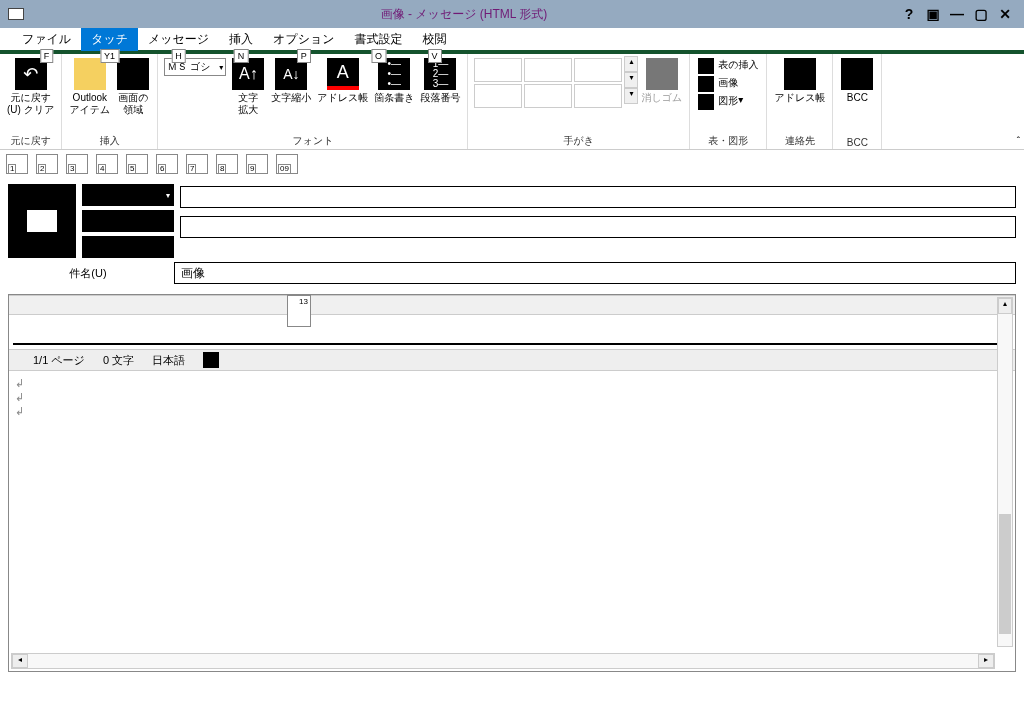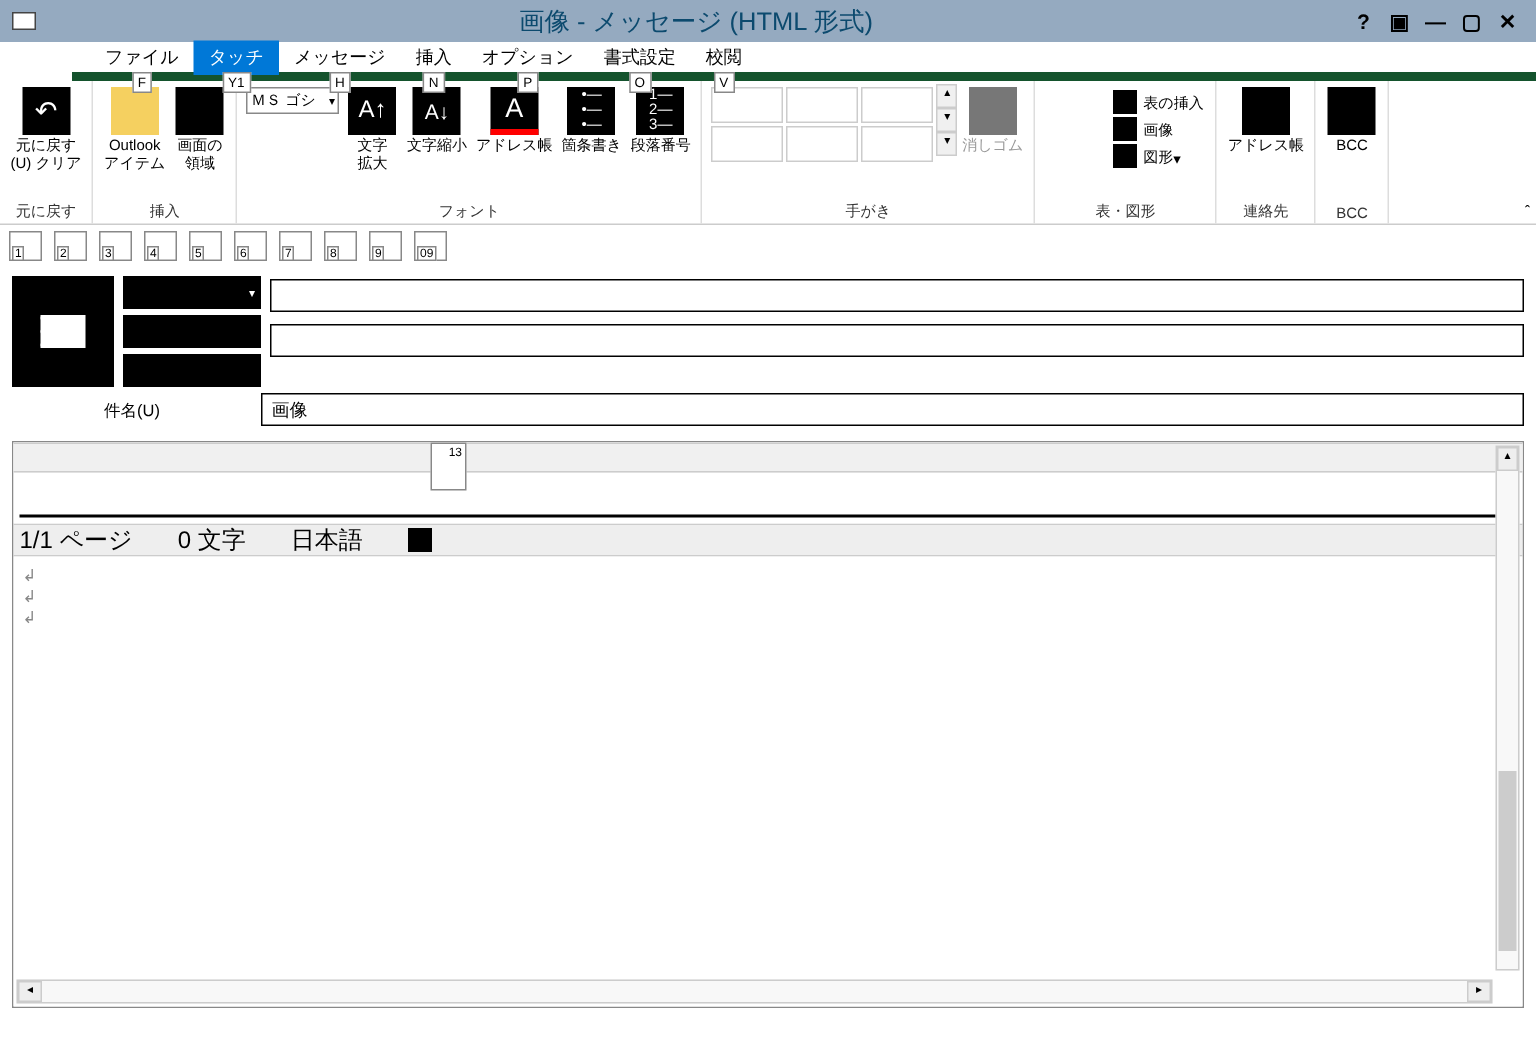--- a/index.html
+++ b/index.html
@@ -1,39 +1,39 @@
 <!DOCTYPE html>
 <html><head>
 <meta charset="utf-8">
 <style>
 * { margin: 0; padding: 0; box-sizing: border-box; font-family: "Meiryo UI", "MS Gothic", sans-serif; }
 body { width: 1024px; height: 706px; background: #fff; overflow: hidden; }
 .titlebar { height: 28px; background: #95aac0; display: flex; align-items: center; padding: 0 8px; position: relative; }
 .titlebar .app-icon { width: 16px; height: 12px; background: #fff; border: 1px solid #444; margin-right: 8px; }
-.titlebar .title { flex: 1; text-align: center; font-size: 17px; color: #0c4a6e; }
+.titlebar .title { flex: 1; text-align: center; font-size: 12px; color: #701a75; }
 .titlebar .ctrl { width: 22px; height: 20px; display: inline-flex; align-items: center; justify-content: center; font-size: 14px; font-weight: bold; color: #000; margin-left: 2px; cursor: pointer; }
-.tabs-row { height: 26px; background: #fff; display: flex; align-items: center; border-bottom: 6px solid #14532d; font-size: 12px; padding-left: 12px; margin-left: 48px; }
+.tabs-row { height: 26px; background: #fff; display: flex; align-items: center; border-bottom: 4px solid #14532d; font-size: 12px; padding-left: 12px; }
 .tab { padding: 3px 10px; position: relative; cursor: pointer; }
 .tab.active { background: #0078d7; color: #fff; }
 .keytip { position: absolute; bottom: -12px; left: 50%; transform: translateX(-50%); background: #fff; border: 1px solid #888; font-size: 9px; padding: 0 3px; color: #000; line-height: 12px; z-index: 5; }
 .ribbon { height: 96px; background: #fff; border-bottom: 1px solid #ccc; display: flex; font-size: 10px; position: relative; }
 .rgroup { display: flex; flex-direction: column; align-items: center; border-right: 1px solid #ddd; padding: 2px 4px 0 4px; height: 100%; }
 .rgroup .body { display: flex; flex: 1; align-items: flex-start; }
 .rgroup .glabel { font-size: 10px; color: #333; padding: 1px 0; width: 100%; text-align: center; }
 .rbtn { display: flex; flex-direction: column; align-items: center; justify-content: flex-start; padding: 2px 3px; min-width: 40px; cursor: pointer; }
 .rbtn .icon { width: 32px; height: 32px; background: #000; margin-bottom: 2px; display: flex; align-items: center; justify-content: center; }
 .rbtn .lbl { font-size: 10px; line-height: 12px; text-align: center; white-space: pre; }
 .rbtn.greyed .lbl { color: #999; text-align: center; }
 .font-box { width: 62px; height: 18px; border: 1px solid #888; font-size: 10px; padding: 0 2px; background: #fff; display: flex; align-items: center; margin: 2px 2px 0 2px; }
 .font-box .dd { margin-left: auto; font-size: 8px; }
 .handw-grid { display: grid; grid-template-columns: repeat(3, 48px); grid-template-rows: repeat(2, 24px); gap: 2px; margin: 2px; }
 .handw-grid > div { background: #fff; border: 1px solid #ccc; }
 .handw-scroll { width: 14px; display: flex; flex-direction: column; }
 .handw-scroll > div { height: 16px; border: 1px solid #ccc; background: #f0f0f0; font-size: 8px; text-align: center; cursor: pointer; }
-.small-row { display: flex; align-items: flex-end; height: 18px; font-size: 10px; cursor: pointer; margin-left: 44px; }
+.small-row { display: flex; align-items: flex-start; height: 18px; font-size: 10px; cursor: pointer; }
 .small-row .si { width: 16px; height: 16px; background: #000; margin-right: 4px; }
 .expand { position: absolute; right: 4px; bottom: 2px; font-size: 10px; cursor: pointer; }
 .qat { height: 28px; background: #fff; display: flex; align-items: center; padding-left: 6px; gap: 8px; }
 .qat .qitem { width: 22px; height: 20px; border: 1px solid #888; display: flex; align-items: center; justify-content: center; font-size: 9px; cursor: pointer; background: #fff; position: relative; }
 .qat .qitem .num { position: absolute; bottom: -1px; left: 1px; background: #fff; border: 1px solid #888; font-size: 8px; padding: 0 1px; line-height: 8px; }
 .header-area { display: flex; padding: 6px 8px 0 8px; gap: 6px; }
 .thumb { width: 68px; height: 74px; background: #000; display: flex; align-items: center; justify-content: center; }
 .thumb .inner { width: 30px; height: 22px; background: #fff; border-left: 4px dotted #fff; }
 .addr-btns { display: flex; flex-direction: column; gap: 4px; width: 92px; }
 .addr-btns > div { height: 22px; background: #000; color: #fff; font-size: 10px; display: flex; align-items: center; padding: 0 6px; cursor: pointer; position: relative; }
@@ -41,21 +41,21 @@
 .addr-fields { flex: 1; display: flex; flex-direction: column; gap: 8px; margin-top: 2px; }
 .addr-fields input { height: 22px; border: 1px solid #000; padding: 0 6px; font-size: 12px; width: 100%; }
 .subject-row { display: flex; align-items: center; padding: 4px 8px 6px 8px; gap: 6px; }
 .subject-row .slabel { width: 160px; text-align: center; font-size: 11px; }
 .subject-row input { flex: 1; height: 22px; border: 1px solid #000; padding: 0 6px; font-size: 12px; }
 .editor-wrap { margin: 4px 8px; border: 1px solid #888; height: 378px; position: relative; background: #fff; display: flex; flex-direction: column; }
 .ruler-area { height: 54px; position: relative; background: #fff; }
 .ruler { position: absolute; left: 0; right: 0; top: 0; height: 20px; border-top: 1px solid #ccc; border-bottom: 1px solid #ccc; background: #f0f0f0; }
 .ruler-stub { position: absolute; left: 278px; top: 0; width: 24px; height: 32px; border: 1px solid #888; background: #fff; font-size: 8px; display: flex; align-items: flex-start; justify-content: flex-end; padding: 1px 2px; }
 .ruler-line { position: absolute; left: 4px; right: 4px; top: 48px; height: 2px; background: #000; }
-.statusbar { height: 22px; background: #eee; display: flex; align-items: center; font-size: 16px; padding: 0 4px; gap: 30px; border-top: 1px solid #ccc; border-bottom: 1px solid #ccc; }
+.statusbar { height: 22px; background: #eee; display: flex; align-items: center; font-size: 11px; padding: 0 24px; gap: 18px; border-top: 1px solid #ccc; border-bottom: 1px solid #ccc; }
 .statusbar .sicon { width: 16px; height: 16px; background: #000; }
 .edit-body { flex: 1; background: #fff; padding: 6px; font-size: 11px; color: #888; }
 .edit-body div { height: 14px; }
 .vscroll { position: absolute; right: 2px; top: 2px; width: 16px; height: 350px; border: 1px solid #ccc; background: #f8f8f8; }
 .vscroll .vbtn { height: 16px; border: 1px solid #ccc; background: #eee; font-size: 8px; text-align: center; cursor: pointer; }
 .vscroll .vthumb { height: 160px; width: 12px; margin: 2px auto; background: #ccc; }
 .hscroll { position: absolute; left: 2px; right: 20px; bottom: 2px; height: 16px; border: 1px solid #ccc; background: #f8f8f8; display: flex; }
 .hscroll .hbtn { width: 16px; border: 1px solid #ccc; background: #eee; font-size: 8px; text-align: center; cursor: pointer; }
 .hscroll .htrack { flex: 1; }
 </style>

